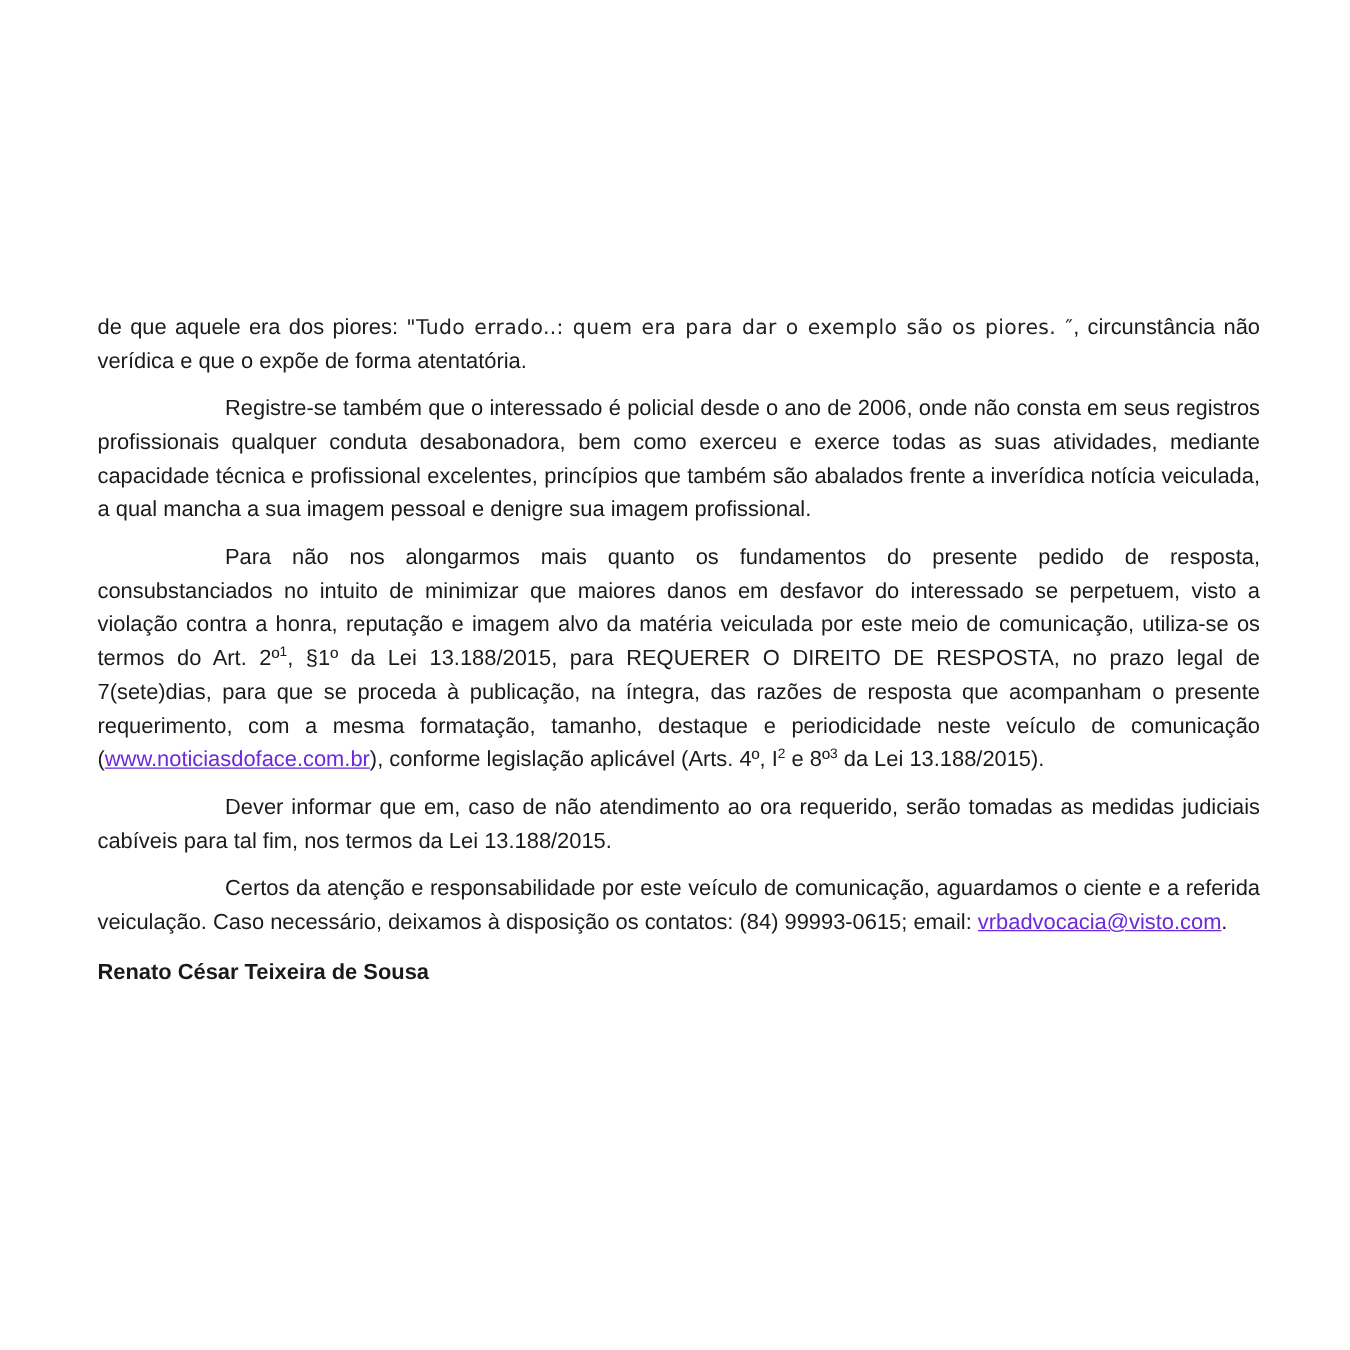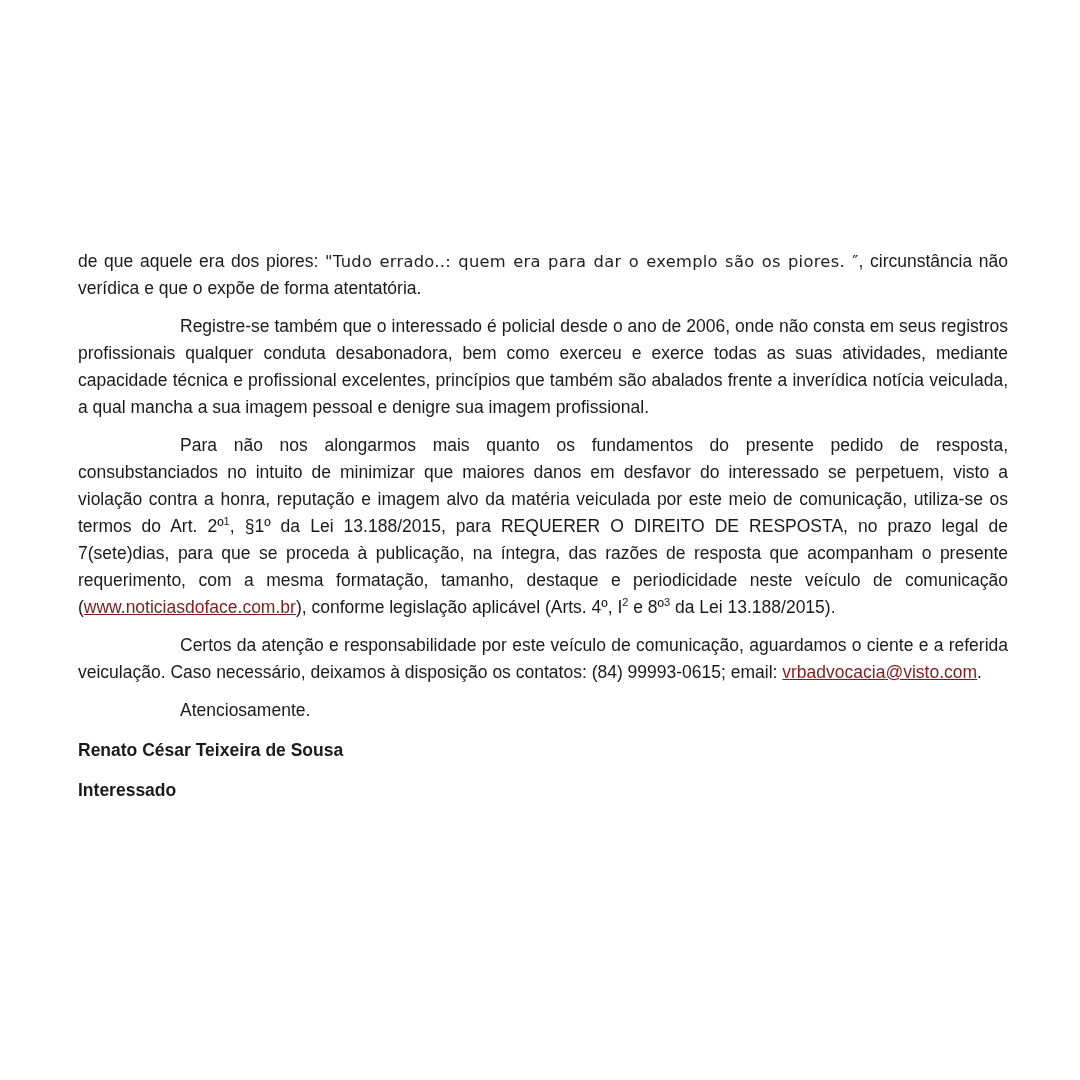--- a/index.html
+++ b/index.html
@@ -35,21 +35,21 @@
   .quote {
     font-family: "DejaVu Sans", sans-serif;
     font-size: 16.3px;
     letter-spacing: 0.3px;
     color: #222222;
   }
   .bold {
     font-weight: normal;
   }
   .link {
-    color: #7f1d1d;
+    color: #6d28d9;
     text-decoration: underline;
     cursor: pointer;
   }
   .sup {
     font-size: 11px;
     vertical-align: super;
     line-height: 0;
   }
   .sig-line {
     text-align: left;
@@ -62,22 +62,21 @@
 <body>
 
 <div class="doc">
 
   <p class="no-indent"><span>de que aquele era dos piores:  </span><span class="quote">"Tudo errado..: quem era para dar o exemplo são os piores. ″</span><span>, circunstância não verídica e que o expõe de forma atentatória.</span></p>
 
   <p><span>Registre-se também que o interessado é policial desde o ano de 2006, onde não consta em seus registros profissionais qualquer conduta desabonadora, bem como exerceu e exerce todas as suas atividades, mediante capacidade técnica e profissional excelentes, princípios que também são abalados frente a inverídica notícia veiculada, a qual mancha a sua imagem pessoal e denigre sua imagem profissional.</span></p>
 
   <p><span>Para não nos alongarmos mais quanto os fundamentos do presente pedido de resposta, consubstanciados no intuito de minimizar que maiores danos em desfavor do interessado se perpetuem, visto a violação contra a honra, reputação e imagem alvo da matéria veiculada por este meio de comunicação, utiliza-se os termos do Art. 2º</span><span class="sup">1</span><span>, §1º da Lei 13.188/2015, para REQUERER </span><span class="bold">O DIREITO DE RESPOSTA</span><span>, no prazo legal de 7(sete)dias, para que se proceda à publicação, na íntegra, das razões de resposta que acompanham o presente requerimento, com a mesma formatação, tamanho, destaque e periodicidade neste veículo de comunicação (</span><span class="link">www.noticiasdoface.com.br</span><span>), conforme legislação aplicável (Arts. 4º, I</span><span class="sup">2</span><span> e 8º</span><span class="sup">3</span><span> da Lei 13.188/2015).</span></p>
 
+  <p><span>Dever informar que em, caso de não atendimento ao ora requerido, serão tomadas as medidas judiciais cabíveis para tal fim, nos termos da Lei 13.188/2015.</span></p>
 
   <p><span>Certos da atenção e responsabilidade por este veículo de comunicação, aguardamos o ciente e a referida veiculação. Caso necessário, deixamos à disposição os contatos: </span><span class="bold">(84) 99993-0615; email: </span><span class="bold link">vrbadvocacia@visto.com</span><span class="bold">.</span></p>
 
-  <p><span>Atenciosamente.</span></p>
 
   <p class="sig-line"><span>Renato César Teixeira de Sousa</span></p>
 
-  <p class="sig-line"><span>Interessado</span></p>
 
 </div>
 
 </body></html>

